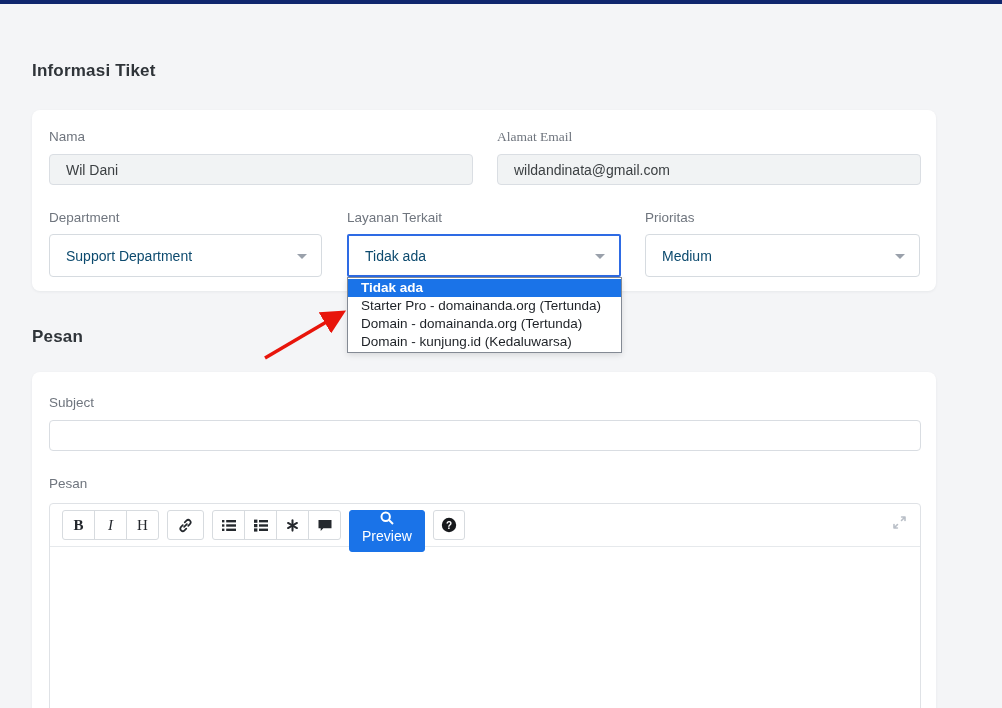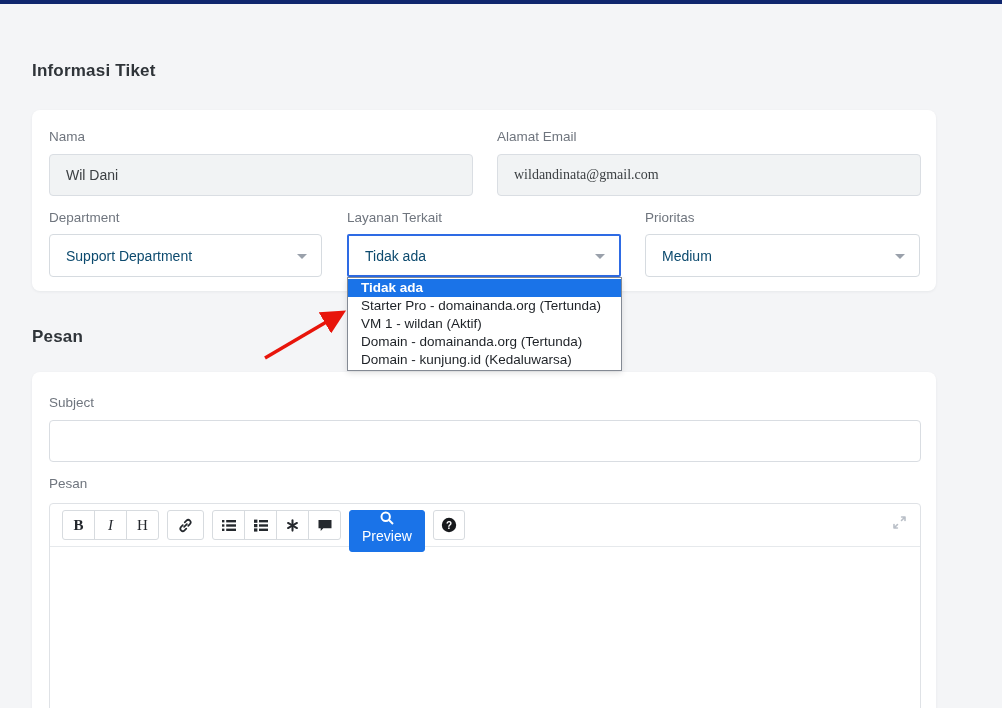--- a/index.html
+++ b/index.html
@@ -23,21 +23,21 @@
   .card {
     position:absolute; left:32px; width:904px; background:#ffffff;
     border-radius:8px; box-shadow:0 1px 3px rgba(20,30,50,.06);
   }
   #card-info { top:110px; height:181px; }
   #card-message { top:372px; height:400px; border-bottom-left-radius:0; border-bottom-right-radius:0; }
 
   .field-label { position:absolute; font-size:13.5px; color:#6f757e;text-align:right; }
 
   .text-input {
-    position:absolute; height:42px; border-radius:4px;
+    position:absolute; height:31px; border-radius:4px;
     font-family:"Liberation Sans", sans-serif;
     font-size:14px; color:#3c4043; padding:0 16px; outline:none;
   }
   .text-input.readonly { background:#f1f3f4; border:1px solid #dadee3; }
   .text-input.editable { background:#ffffff; border:1px solid #d9dde2; }
 
   .select-box {
     position:absolute; height:43px; background:#ffffff;
     border:1px solid #d6dbe0; border-radius:4px;
     display:flex; align-items:center; padding:0 16px;
@@ -105,22 +105,22 @@
 <body>
 
 <div class="topbar"></div>
 
 <div class="section-title" id="title-info">Informasi Tiket</div>
 
 <div class="card" id="card-info">
   <div class="field-label" style="left:17px; top:19px;">Nama</div>
   <input class="text-input readonly" style="left: 17px; top: 44px; width: 424px;" readonly="" value="Wil Dani">
 
-  <div class="field-label" style="left:465px; top:19px;">Alamat Email</div>
-  <input class="text-input readonly" style="left: 465px; top: 44px; width: 424px; font-family: Liberation Serif, serif;" readonly="" value="wildandinata@gmail.com">
+  <div class="field-label" style="left:465px; top:19px;font-family:Liberation Serif, serif;">Alamat Email</div>
+  <input class="text-input readonly" style="left: 465px; top: 44px; width: 424px;" readonly="" value="wildandinata@gmail.com">
 
   <div class="field-label" style="left:17px; top:100px;">Department</div>
   <div class="select-box" style="left:17px; top:124px; width:273px;">
     <span>Support Department</span>
     <span class="caret"></span>
   </div>
 
   <div class="field-label" style="left:315px; top:100px;">Layanan Terkait</div>
   <div class="select-box focused" style="left:315px; top:124px; width:274px;">
     <span>Tidak ada</span>
@@ -130,21 +130,20 @@
   <div class="field-label" style="left:613px; top:100px;">Prioritas</div>
   <div class="select-box" style="left:613px; top:124px; width:275px;">
     <span>Medium</span>
     <span class="caret"></span>
   </div>
 </div>
 
 <div class="dropdown">
   <div class="option selected">Tidak ada</div>
   <div class="option">Starter Pro - domainanda.org (Tertunda)</div>
-  <div class="option">VM 1 - wildan (Aktif)</div>
   <div class="option">Domain - domainanda.org (Tertunda)</div>
   <div class="option">Domain - kunjung.id (Kedaluwarsa)</div>
 </div>
 
 <svg id="annotation-arrow" width="100" height="72" viewBox="0 0 100 72">
   <defs>
     <marker id="ah" markerWidth="7" markerHeight="7" refX="5" refY="3.5" orient="auto">
       <path d="M0,0 L7,3.5 L0,7 Z" fill="#e8150b"></path>
     </marker>
   </defs>

